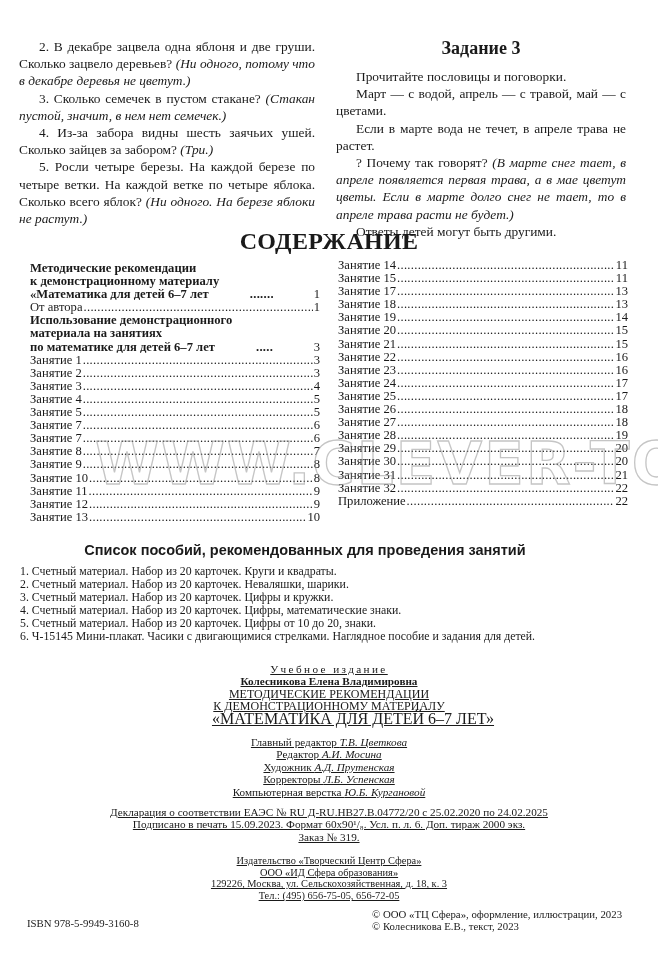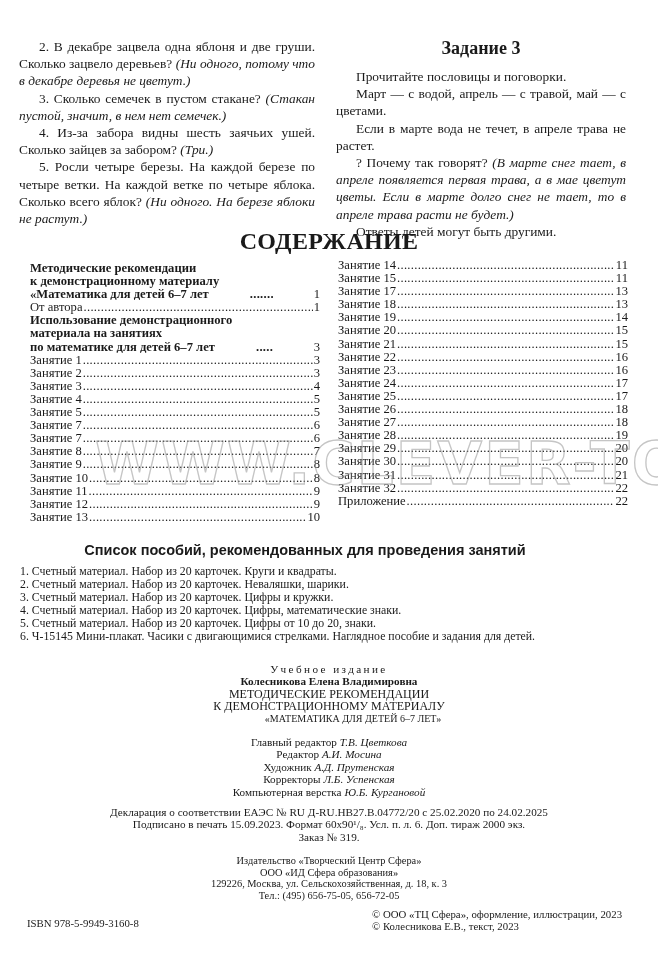--- a/index.html
+++ b/index.html
@@ -248,26 +248,26 @@
 <div class="abs h-list" style="left:0; top:542px; width:610px;">Список пособий, рекомендованных для проведения занятий</div>
 <div class="abs aid-list" style="left:20px; top:565px; width:630px;">
   <div>1. Счетный материал. Набор из 20 карточек. Круги и квадраты.</div>
   <div>2. Счетный материал. Набор из 20 карточек. Неваляшки, шарики.</div>
   <div>3. Счетный материал. Набор из 20 карточек. Цифры и кружки.</div>
   <div>4. Счетный материал. Набор из 20 карточек. Цифры, математические знаки.</div>
   <div>5. Счетный материал. Набор из 20 карточек. Цифры от 10 до 20, знаки.</div>
   <div>6. Ч-15145 Мини-плакат. Часики с двигающимися стрелками. Наглядное пособие и задания для детей.</div>
 </div>
 
-<div class="abs imprint" style="left:0; top:663px; width:658px;">
+<div class="abs imprint" style="left:0; top:663px; width:658px;text-decoration:underline;">
   <div class="spaced">Учебное издание</div>
   <div style="font-weight:bold;">Колесникова Елена Владимировна</div>
   <div style="font-size:12px;">МЕТОДИЧЕСКИЕ РЕКОМЕНДАЦИИ</div>
   <div style="font-size:12px;">К ДЕМОНСТРАЦИОННОМУ МАТЕРИАЛУ</div>
-  <div style="font-size:10px;padding-left:48px;">«МАТЕМАТИКА ДЛЯ ДЕТЕЙ 6–7 ЛЕТ»</div>
+  <div style="font-size:16px;padding-left:48px;">«МАТЕМАТИКА ДЛЯ ДЕТЕЙ 6–7 ЛЕТ»</div>
   <div style="height:11px;"></div>
   <div><span>Главный редактор </span><i>Т.В. Цветкова</i></div>
   <div><span>Редактор </span><i>А.И. Мосина</i></div>
   <div><span>Художник </span><i>А.Д. Прутенская</i></div>
   <div><span>Корректоры </span><i>Л.Б. Успенская</i></div>
   <div><span>Компьютерная верстка </span><i>Ю.Б. Кургановой</i></div>
   <div style="height:8px;"></div>
   <div>Декларация о соответствии ЕАЭС № RU Д-RU.НВ27.В.04772/20 с 25.02.2020 по 24.02.2025</div>
   <div>Подписано в печать 15.09.2023. Формат 60х90¹/₈. Усл. п. л. 6. Доп. тираж 2000 экз.</div>
   <div>Заказ № 319.</div>

